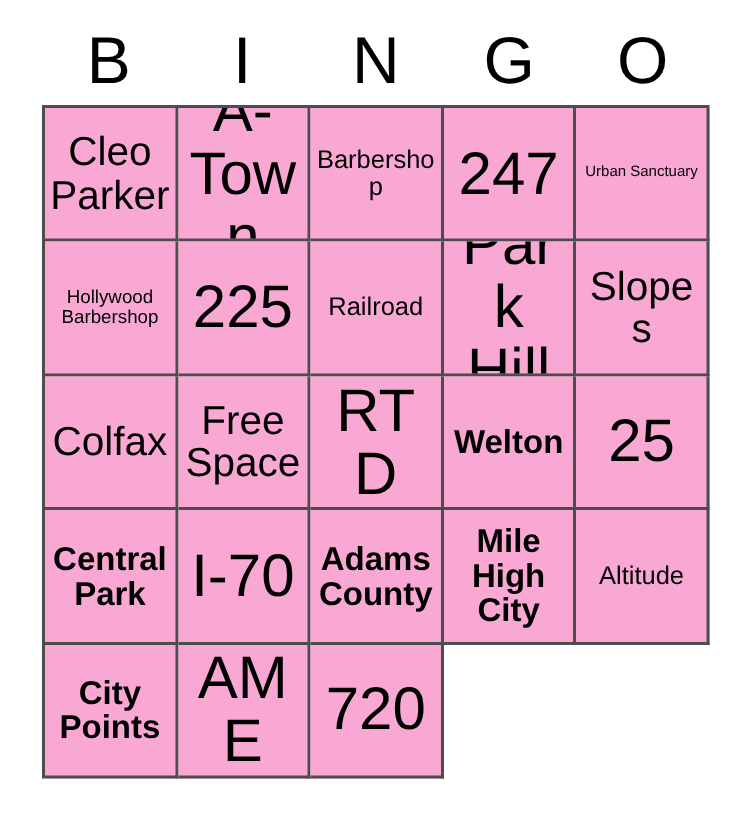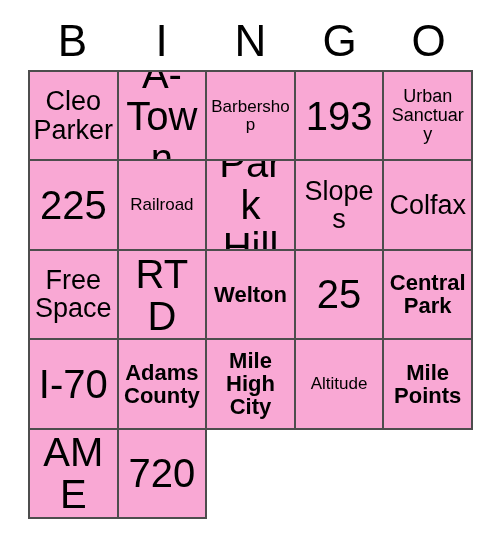--- a/index.html
+++ b/index.html
@@ -77,21 +77,21 @@
     line-height: 1.05;
     word-break: normal;
     overflow-wrap: break-word;
     hyphens: none;
   }
   
   .fs-xl  { font-size: 40px; }
   .fs-lg  { font-size: 27px; }
   .fs-md  { font-size: 22px; font-weight: bold; }
   .fs-sm  { font-size: 17px; }
-  .fs-xs  { font-size: 18px; }
+  .fs-xs  { font-size: 10px; }
   .fs-xxs { font-size: 12.5px; }
 </style>
 </head>
 <body>
 
 <div id="bingo-card">
 
   <div id="bingo-header">
     <div class="header-cell">B</div>
     <div class="header-cell">I</div>
@@ -105,25 +105,28 @@
     <div class="cell">
         <span class="cell-text fs-lg">Cleo Parker</span>
       </div>
     <div class="cell">
         <span class="cell-text fs-xl">A-Town</span>
       </div>
     <div class="cell">
         <span class="cell-text fs-sm">Barbershop</span>
       </div>
     <div class="cell">
-        <span class="cell-text fs-xl">193</span>
+        <span class="cell-text fs-xl">247</span>
       </div>
 
     <div class="cell">
         <span class="cell-text fs-xs">Urban Sanctuary</span>
+      </div>
+    <div class="cell">
+        <span class="cell-text fs-xxs">Hollywood Barbershop</span>
       </div>
     <div class="cell">
         <span class="cell-text fs-xl">225</span>
       </div>
     <div class="cell">
         <span class="cell-text fs-sm">Railroad</span>
       </div>
     <div class="cell">
         <span class="cell-text fs-xl">Park Hill</span>
       </div>
@@ -157,21 +160,21 @@
         <span class="cell-text fs-md">Adams County</span>
       </div>
     <div class="cell">
         <span class="cell-text fs-md">Mile High City</span>
       </div>
 
     <div class="cell">
         <span class="cell-text fs-sm">Altitude</span>
       </div>
     <div class="cell">
-        <span class="cell-text fs-md">Mile Points</span>
+        <span class="cell-text fs-md">City Points</span>
       </div>
     <div class="cell">
         <span class="cell-text fs-xl">AME</span>
       </div>
     <div class="cell">
         <span class="cell-text fs-xl">720</span>
       </div>
   </div>
 
 </div>

